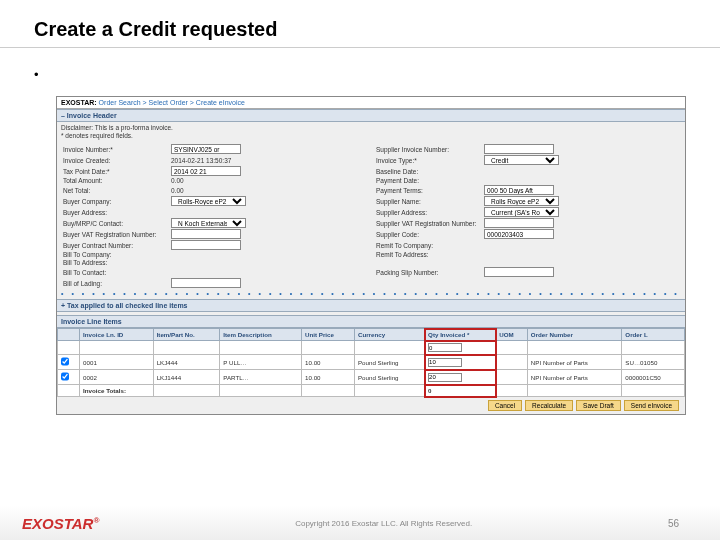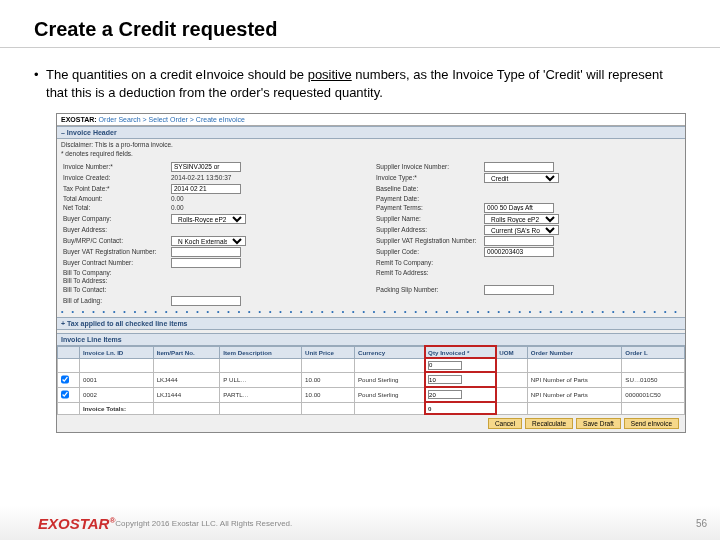--- a/index.html
+++ b/index.html
@@ -23,35 +23,32 @@
   .fld select { width: 75px; }
   .tbl { width: 100%; border-collapse: collapse; font-size: 6.2px; }
   .tbl th { background: #dce4ee; border: 1px solid #9ab; padding: 2px 3px; text-align: left; font-weight: bold; color: #2a4d7a; }
   .tbl td { border: 1px solid #bbb; padding: 2px 3px; background: #fff; }
   .tbl input { width: 34px; font-size: 6px; height: 9px; border: 1px solid #888; }
   .hl { outline: 2px solid #c02020; outline-offset: -1px; }
   .btns { text-align: right; padding: 3px 6px; }
   .btns button { font-size: 6.5px; background: #f6d88a; border: 1px solid #c9a23a; padding: 1px 6px; margin-left: 3px; cursor: pointer; }
   .dots { letter-spacing: 3px; color: #2a6db5; font-weight: bold; padding: 0 4px 2px 4px; }
   .footer { position: absolute; bottom: 0; left: 0; right: 0; height: 34px; background: linear-gradient(#fff,#eee); display: flex; align-items: center; }
-  .logo { font-size: 15px; font-weight: bold; font-style: italic; color: #cc2e2e; padding-left: 38px; }
+  .logo { font-size: 15px; font-weight: bold; font-style: italic; color: #cc2e2e; padding-left: 22px; }
   .logo sup { font-size: 8px; }
-  .copy { flex: 1; font-size: 8px; color: #888; }
-  .pg { width: 24px; font-size: 10px; color: #888; }
+  .copy { flex: 1; text-align: center; font-size: 8px; color: #888; }
+  .pg { width: 52px; font-size: 10px; color: #888; }
 </style>
 </head>
 <body>
 
 <div class="title">Create a Credit requested</div>
 
 <div class="bullet-row">
   <div class="bullet">•</div>
-  <div>
-    <span>The quantities on a credit eInvoice should be </span><span class="underline">positive</span><span> numbers, as the Invoice Type of 'Credit' will represent that this is a deduction from the order's requested quantity.</span>
-  </div>
 </div>
 
 <div class="app">
   <div class="crumb">
     <b>EXOSTAR:</b> <span>Order Search &gt; Select Order &gt; Create eInvoice</span>
   </div>
   <div class="sect">– Invoice Header</div>
   <div class="disc">
     <div>Disclaimer: This is a pro-forma invoice.</div>
     <div>* denotes required fields.</div>

